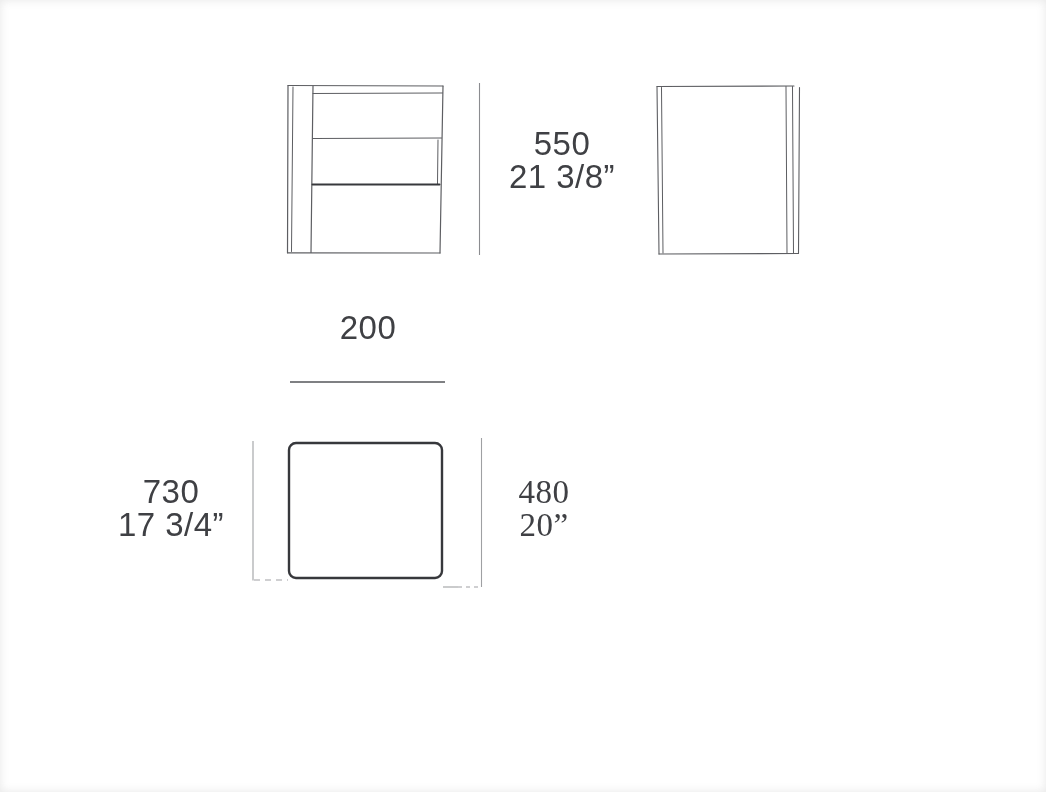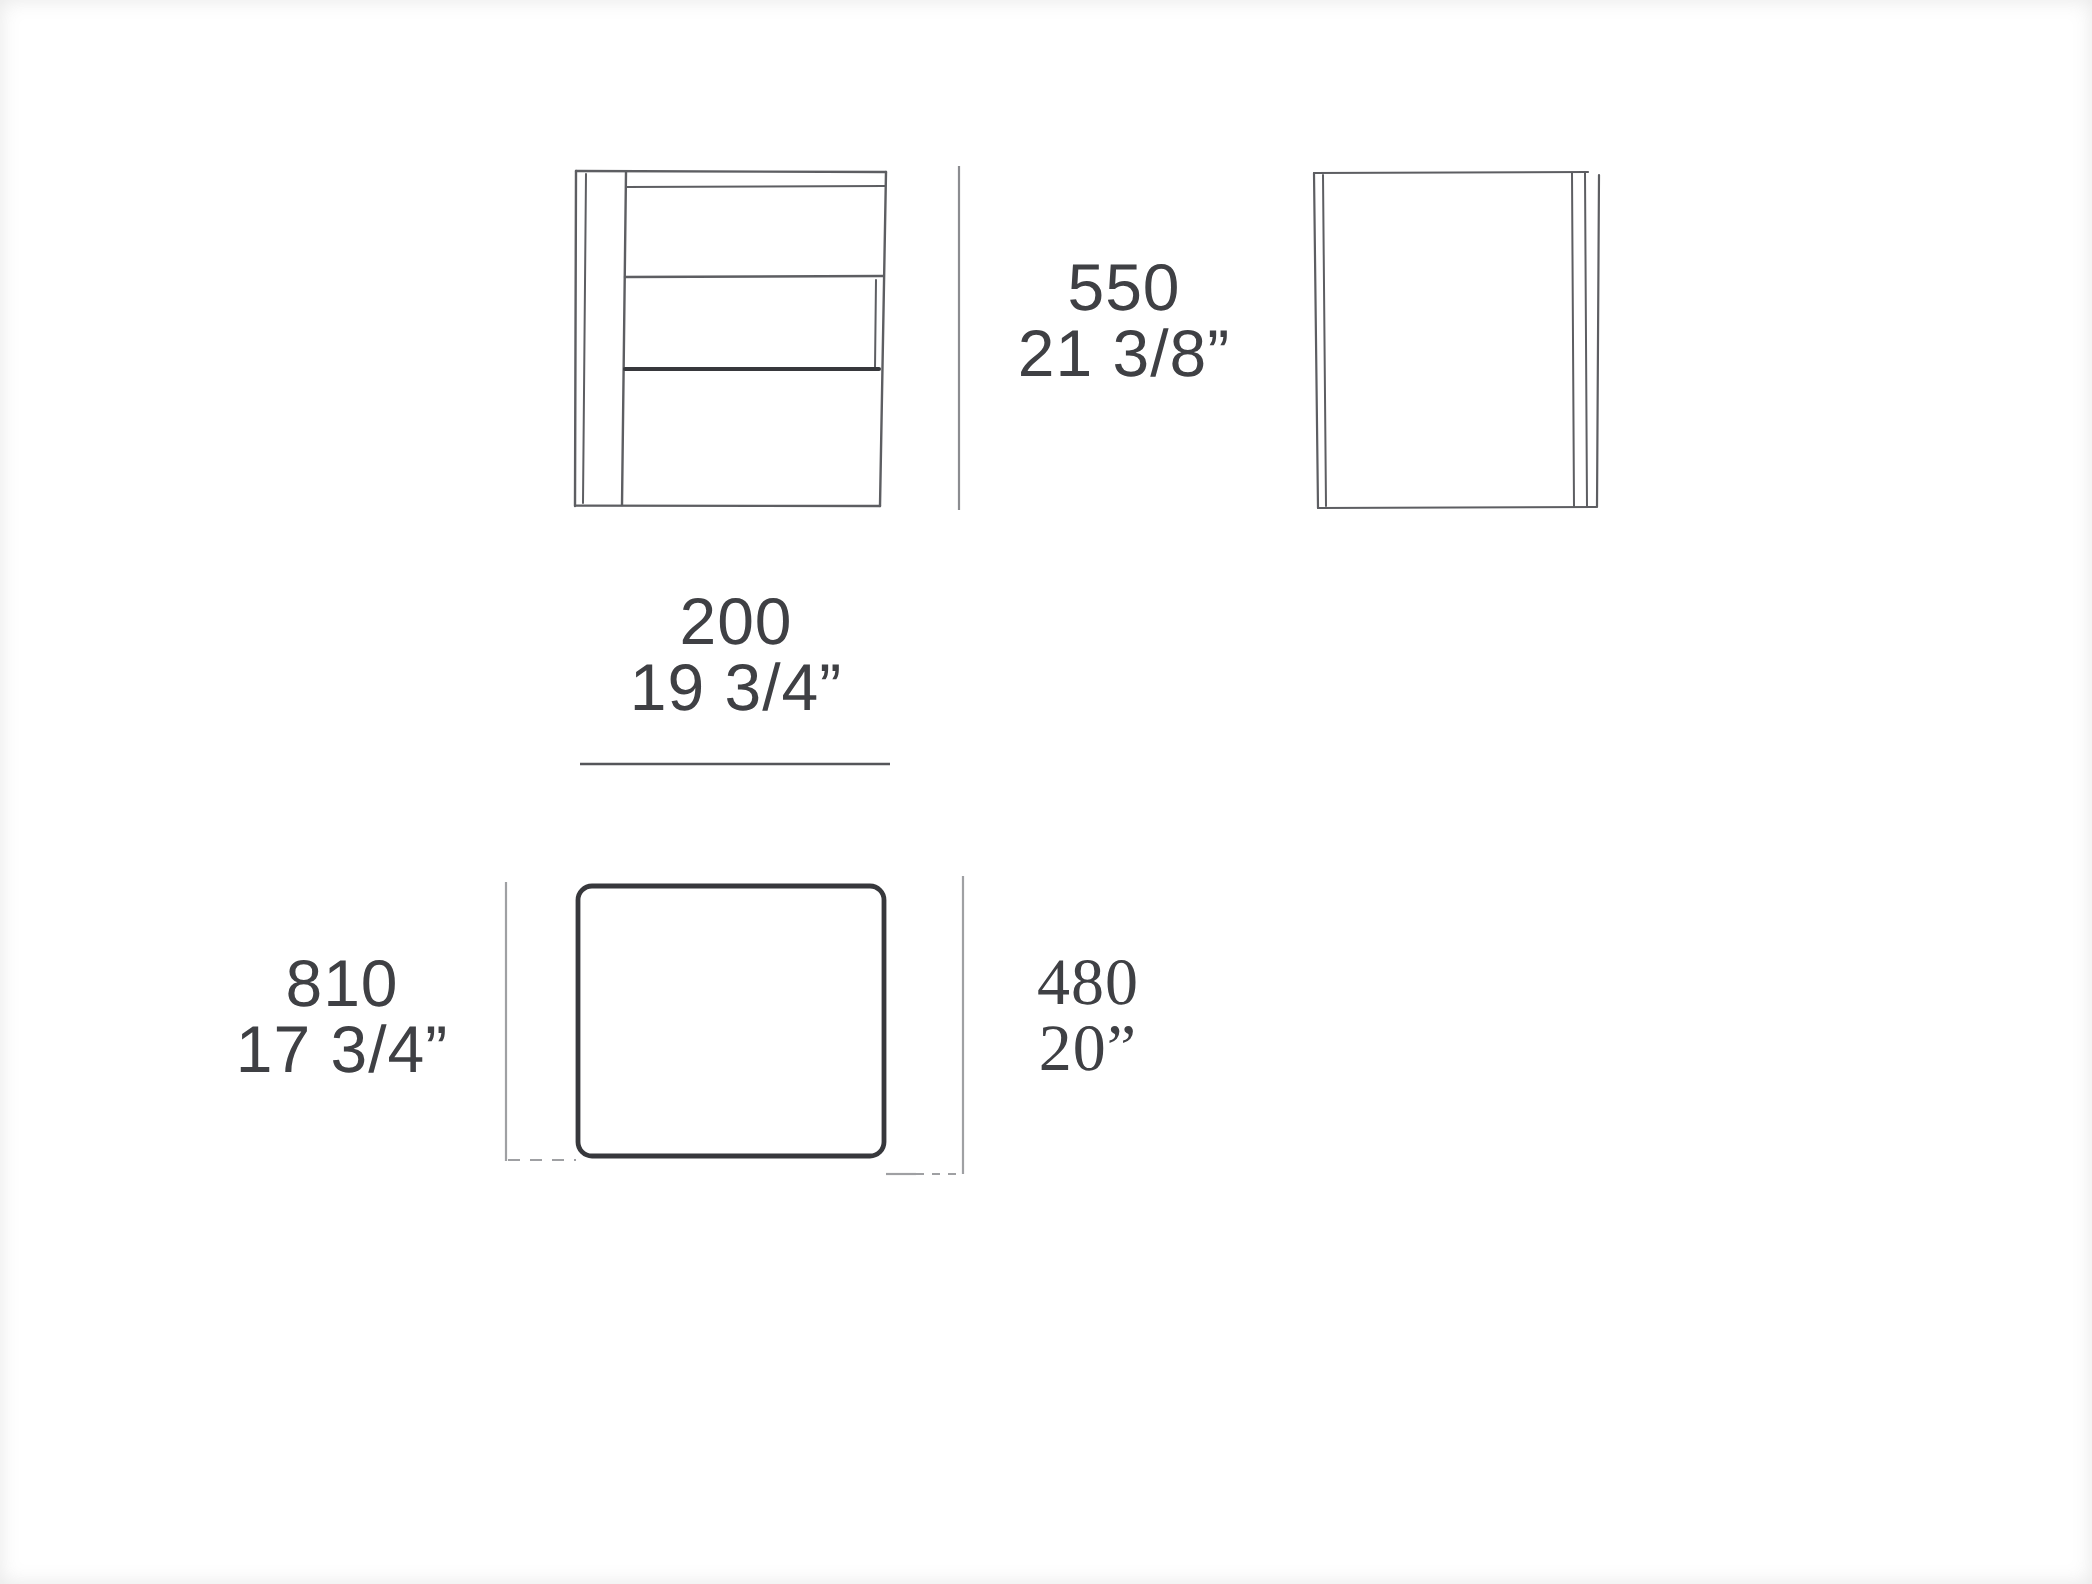--- a/index.html
+++ b/index.html
@@ -92,25 +92,24 @@
     </g>
   </svg>
 
   <div class="dim-label" style="left:562px; top:160px;">
     <span class="mm">550</span>
     <span class="in">21 3/8”</span>
   </div>
 
   <div class="dim-label" style="left:368px; top:327px;">
     <span class="mm">200</span>
-    <span class="in">19 3/4”</span>
   </div>
 
   <div class="dim-label" style="left:171px; top:508px;">
-    <span class="mm">810</span>
+    <span class="mm">730</span>
     <span class="in">17 3/4”</span>
   </div>
 
   <div class="dim-label" style="left:544px; top:509px;font-family:Liberation Serif, serif;">
     <span class="mm">480</span>
     <span class="in">20”</span>
   </div>
 
 </div>
 

